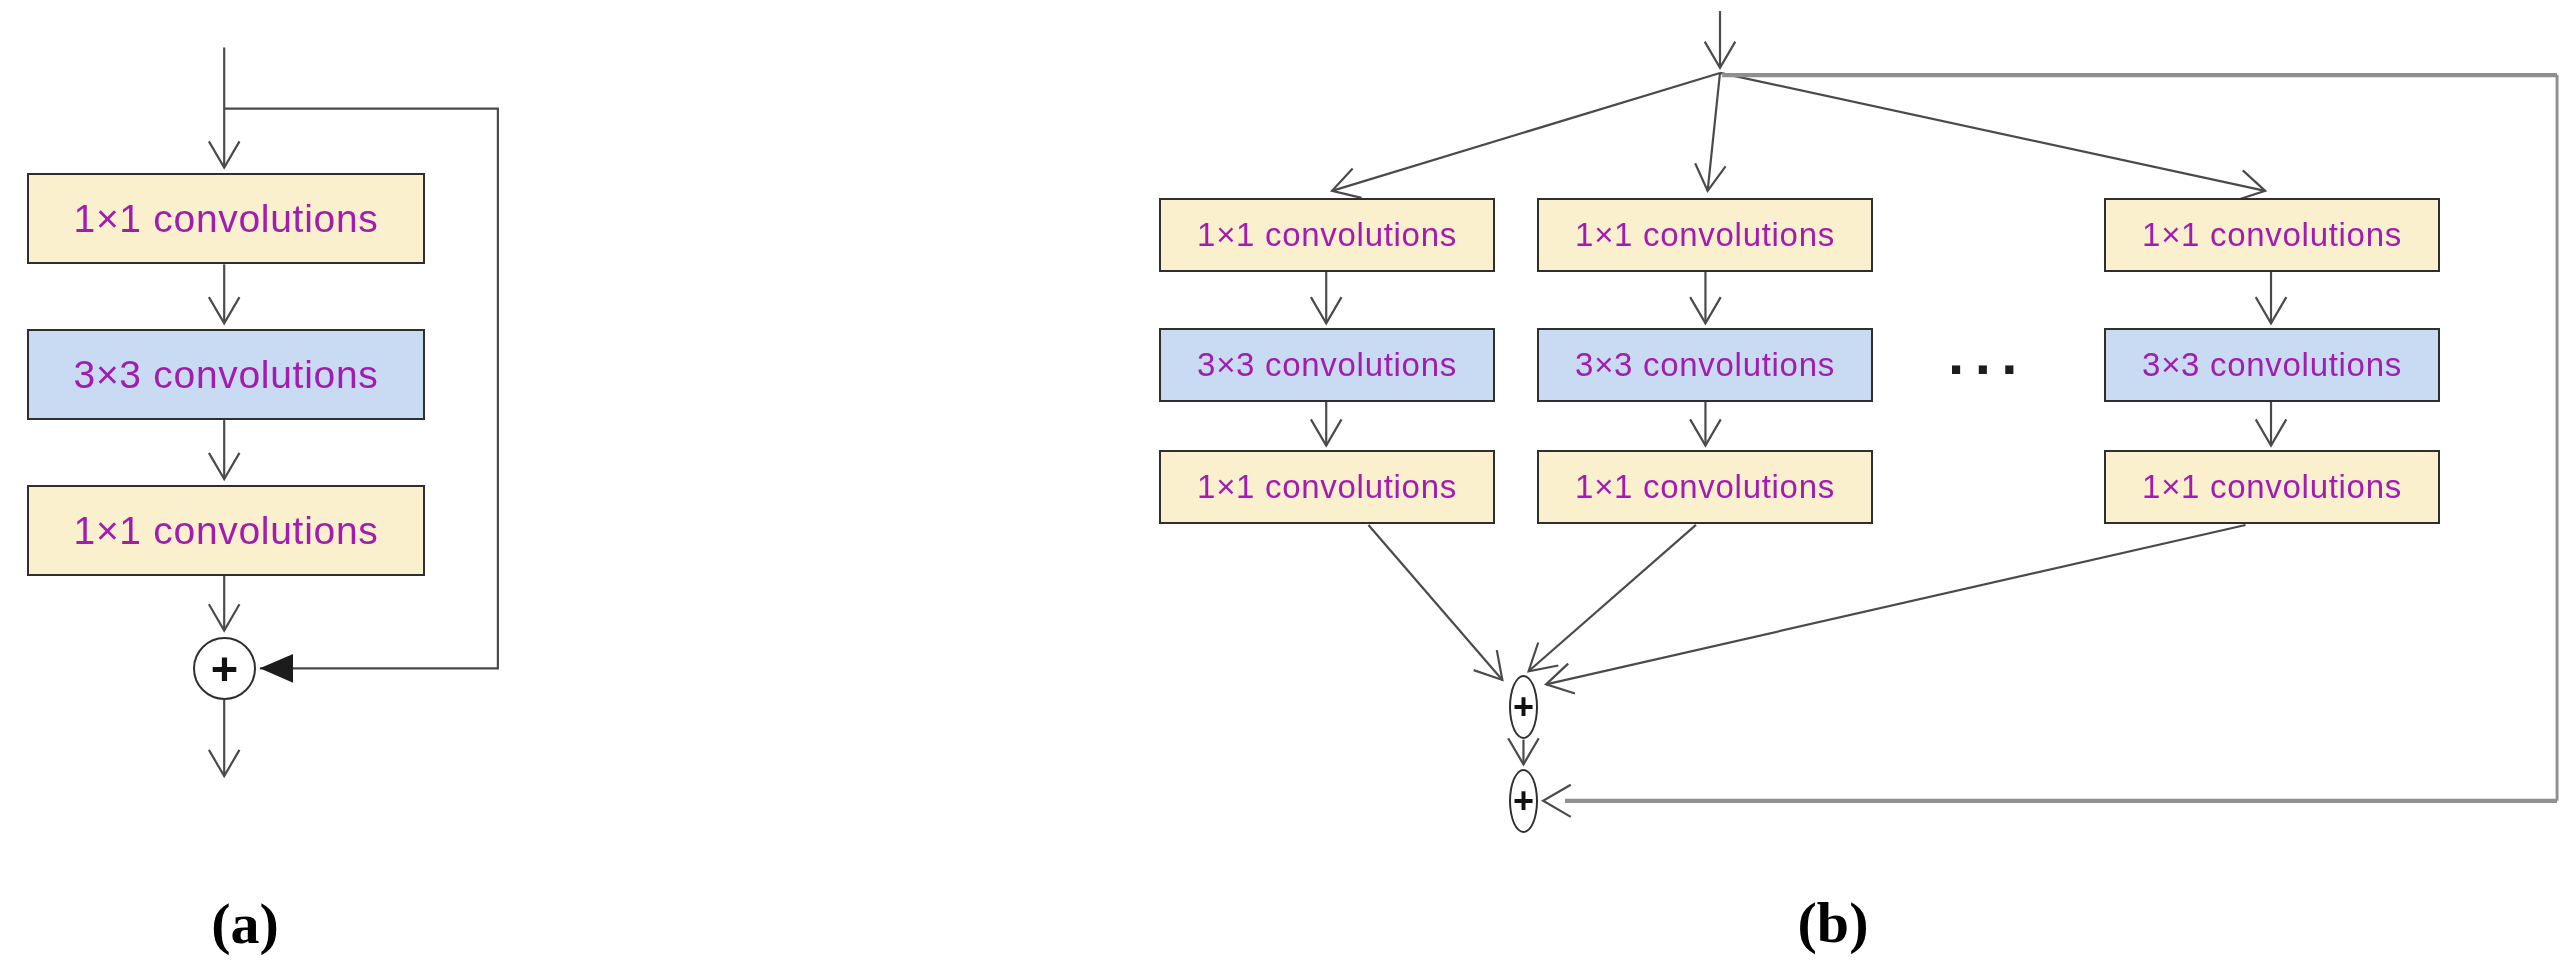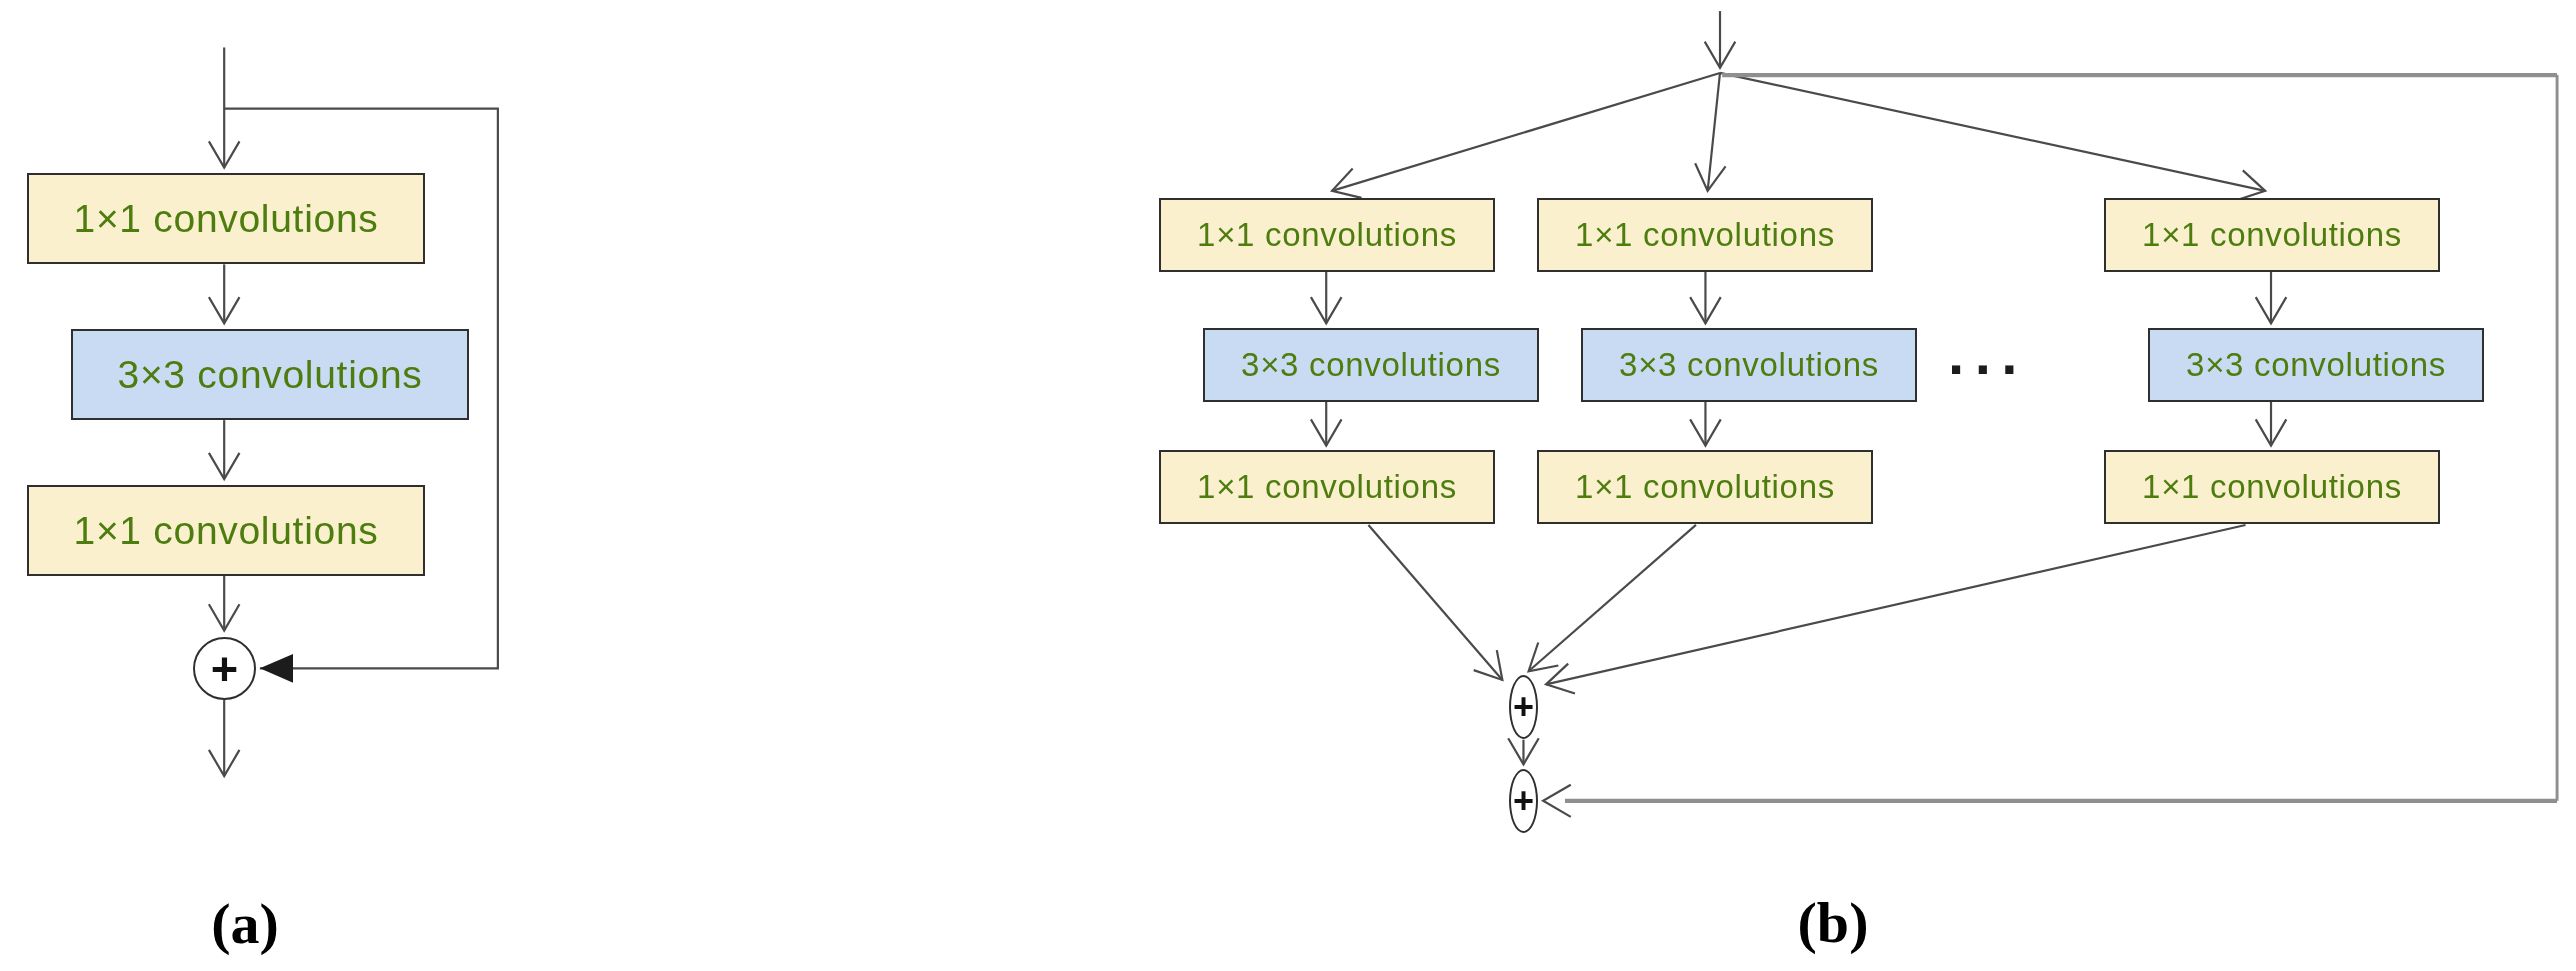--- a/index.html
+++ b/index.html
@@ -9,28 +9,28 @@
     background:#ffffff;
     font-family:"Liberation Sans", sans-serif;
     overflow:hidden;
   }
   .wires{position:absolute;left:0;top:0;width:2576px;height:972px;}
   .block{
     position:absolute;
     box-sizing:border-box;
     border:2.9px solid #2f2f2f;
     display:flex;align-items:center;justify-content:center;
-    color:#4d7c0f;
+    color:#a21caf;
     letter-spacing:0.7px;
     white-space:nowrap;
   }
   .block.a-size{width:398px;height:91px;font-size:39px;}
   .block.b-size{width:336px;height:74px;font-size:33px;border-width:2.2px;}
   .fill-cream{background:#faf0ce;}
-  .fill-blue{background:#c9daf3;margin-left:44px;}
+  .fill-blue{background:#c9daf3;}
   .op{
     position:absolute;
     box-sizing:border-box;
     background:#ffffff;
     border:2.9px solid #2f2f2f;
     display:flex;align-items:center;justify-content:center;
     color:#111111;
     font-weight:bold;
   }
   .op.circle-a{

